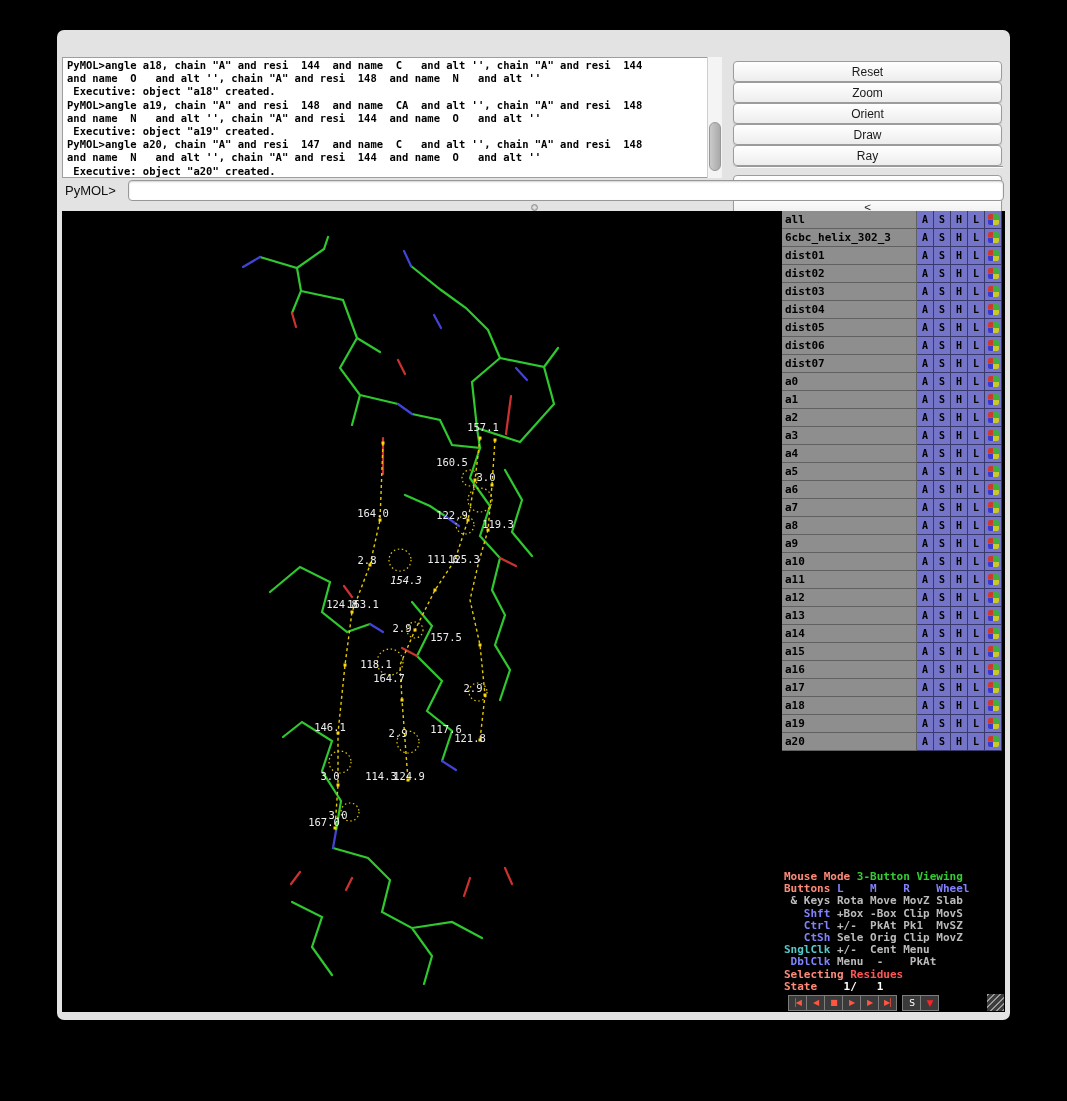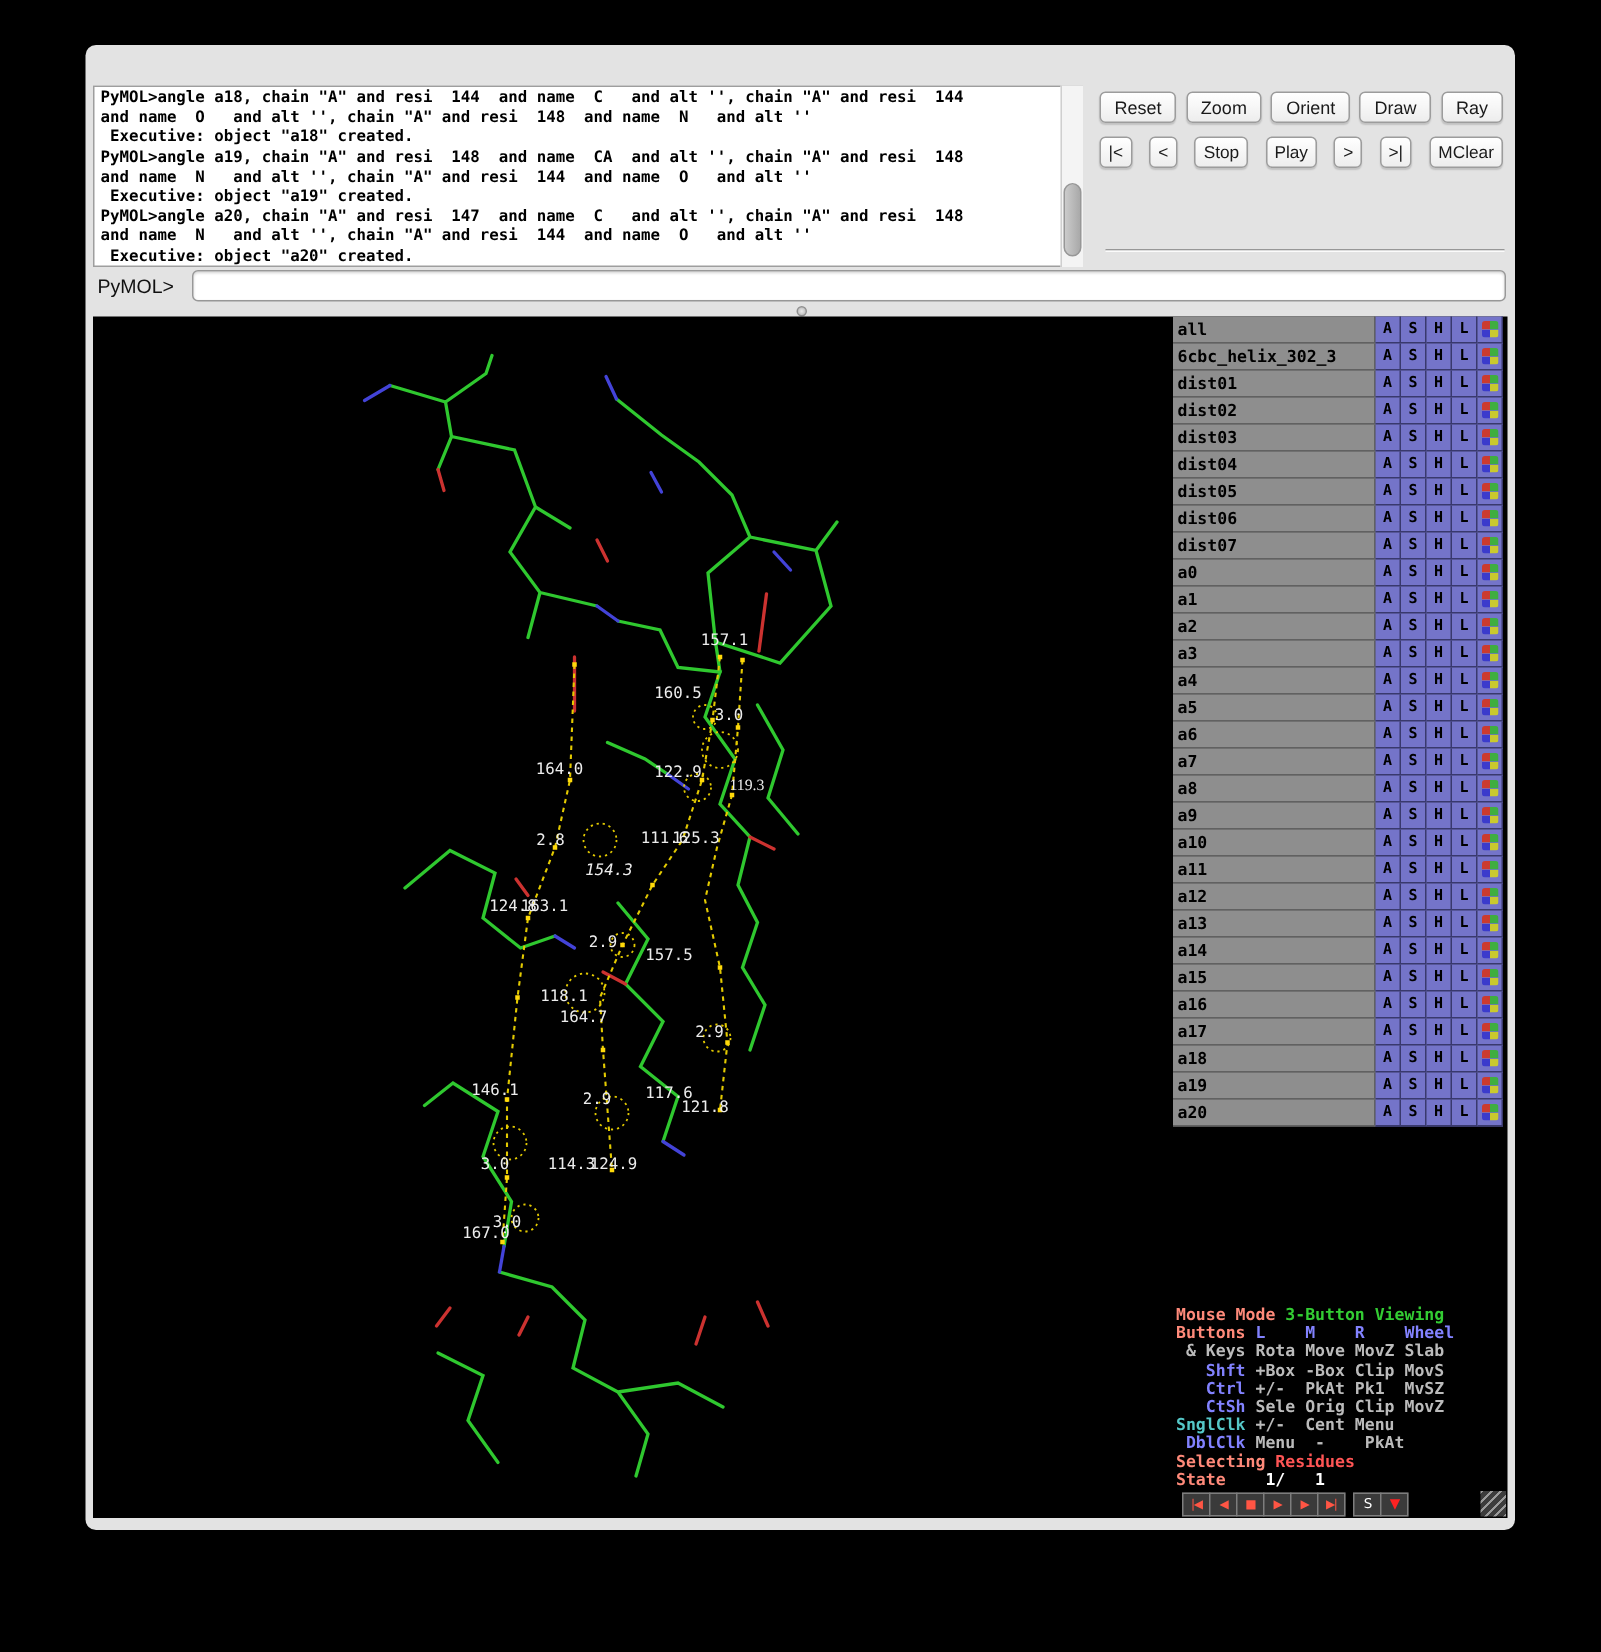--- a/index.html
+++ b/index.html
@@ -28,21 +28,21 @@
              font:bold 10.5px "DejaVu Sans Mono", monospace; line-height:13.2px;
              padding:1px 0 0 4px; white-space:pre; overflow:hidden; }
   .console-scrollbar { position:absolute; right:0; top:0; bottom:0; width:15px;
              background:#f4f4f4; border-left:1px solid #cfcfcf; }
   .console-thumb { position:absolute; left:1px; right:1px; top:54%; height:40%;
              background:linear-gradient(90deg,#cbcbcb,#a9a9a9);
              border:1px solid #979797; border-radius:6px; }
 
   
   .btnrows { position:absolute; left:676px; top:31px; width:269px; }
-  .btnrow { display:flex; justify-content:space-between; margin-bottom:9px; }
+  .btnrow { display:flex; justify-content:space-between; margin-bottom:9px;flex-direction:column; }
   .macbtn { height:21px; background:linear-gradient(#ffffff,#ededed);
             border:1px solid #9c9c9c; border-radius:4px; cursor:default;
             font:12px "Liberation Sans", sans-serif; color:#1a1a1a;
             padding:0 9px; box-shadow:0 1px 1px rgba(0,0,0,.15); }
   .btnrow.small .macbtn { padding:0 5px; font-size:11.5px; }
   .separator { position:absolute; left:680px; right:7px; top:136px; height:2px;
                border-top:1px solid #979797; border-bottom:1px solid #fbfbfb; }
 
   
   .promptrow { position:absolute; left:8px; top:150px; right:6px; height:22px; }
@@ -232,21 +232,21 @@
             <rect x="421.5" y="482.5" width="3" height="3"></rect>
           <rect x="416.5" y="527.5" width="3" height="3"></rect>
         </g>
       </svg>
       <div class="labels-overlay">
           <span class="angle-label" style="left: 421px; top: 216px;">157.1</span>
           <span class="angle-label" style="left: 390px; top: 251px;">160.5</span>
           <span class="angle-label" style="left: 424px; top: 266px;">3.0</span>
           <span class="angle-label" style="left: 311px; top: 302px;">164.0</span>
           <span class="angle-label" style="left: 390px; top: 304px;">122.9</span>
-          <span class="angle-label" style="left: 436px; top: 313px; font-family: Liberation Serif, serif;">119.3</span>
+          <span class="angle-label" style="left: 436px; top: 313px;">119.3</span>
           <span class="angle-label" style="left: 305px; top: 349px;">2.8</span>
           <span class="angle-label" style="left: 381px; top: 348px;">111.6</span>
           <span class="angle-label" style="left: 402px; top: 348px;">125.3</span>
           <span class="angle-label" style="left: 344px; top: 369px; font-style: italic;">154.3</span>
           <span class="angle-label" style="left: 280px; top: 393px;">124.8</span>
           <span class="angle-label" style="left: 301px; top: 393px;">163.1</span>
           <span class="angle-label" style="left: 340px; top: 417px;">2.9</span>
           <span class="angle-label" style="left: 384px; top: 426px;">157.5</span>
           <span class="angle-label" style="left: 314px; top: 453px;">118.1</span>
           <span class="angle-label" style="left: 327px; top: 467px;">164.7</span>

